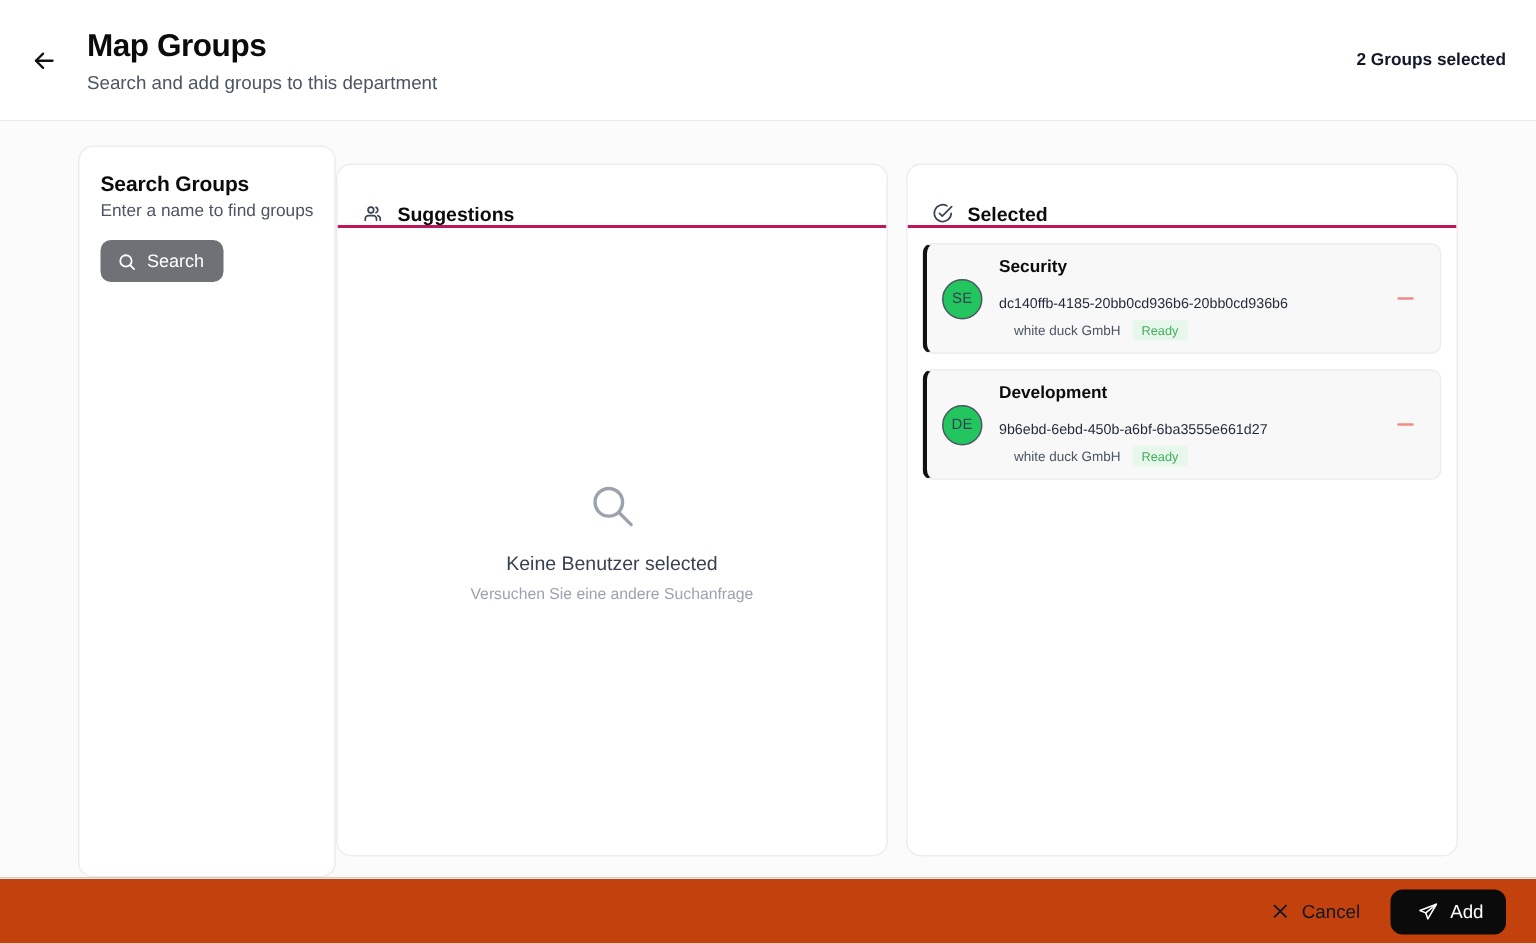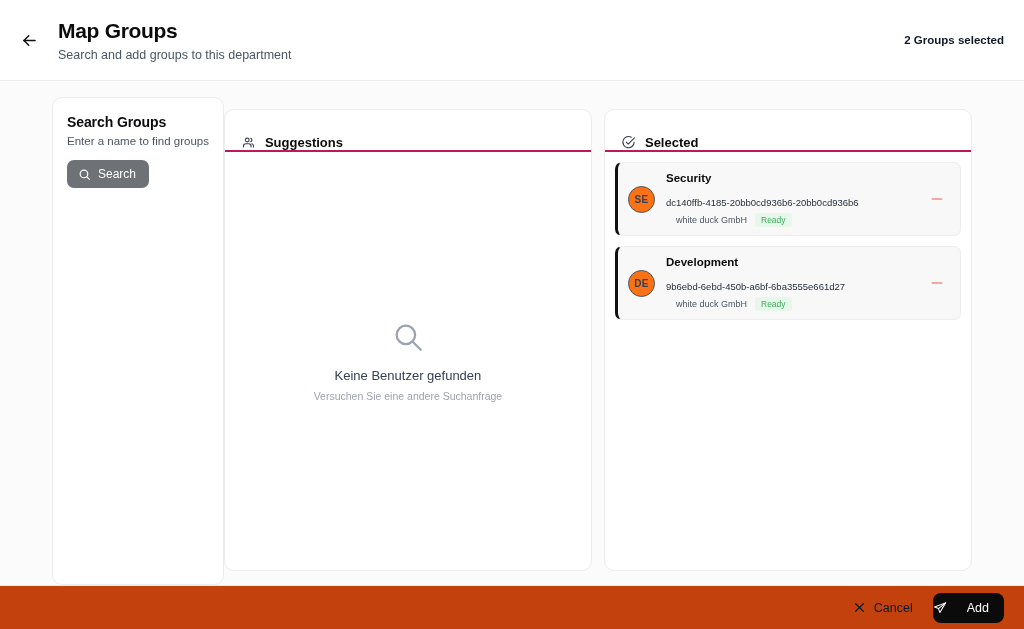--- a/index.html
+++ b/index.html
@@ -110,23 +110,23 @@
     border-left: 3px solid #111111;
     border-radius: 7px;
     padding: 8px 10px 8px 10px;
     margin-bottom: 10px;
     gap: 11px;
   }
   .avatar {
     width: 27px; height: 27px; flex: 0 0 27px;
     border-radius: 50%;
     border: 1px solid #4b5563;
-    background: #f97316;
+    background: #22c55e;
     display: flex; align-items: center; justify-content: center;
-    font-size: 10px; color:#374151; letter-spacing: 0.2px; font-weight: bold;
+    font-size: 10px; color:#374151; letter-spacing: 0.2px;
   }
   .group-info { min-width: 0; flex: 1 1 auto; }
   .group-name { font-size: 11.5px; font-weight: bold; color:#0b0b0b; line-height: 14px; }
   .group-id { font-size: 9.5px; color:#1f2937; line-height: 14px; margin-top: 11px; white-space: nowrap; overflow: hidden; text-overflow: ellipsis; }
   .group-meta { display: flex; align-items: center; gap: 8px; margin-top: 3px; padding-left: 10px; }
   .group-org { font-size: 9px; color:#4b5563; }
   .badge {
     font-size: 8.5px;
     color: #3fae5a;
     background: #e7f7ec;
@@ -153,22 +153,22 @@
     padding: 0 20px;
   }
   .cancel-btn {
     border: none; background: transparent; cursor: pointer;
     display: inline-flex; align-items: center; gap: 8px;
     font-size: 12.5px; color:#111827; padding: 7px 10px; border-radius: 7px;
     font-family: "Liberation Sans", sans-serif;
   }
   .add-btn {
     border: none; background: #0b0b0b; color:#ffffff; cursor: pointer;
-    display: inline-flex; align-items: center; gap: 20px;
-    font-size: 12.5px; padding: 8px 15px 8px 0; border-radius: 8px;
+    display: inline-flex; align-items: center; gap: 8px;
+    font-size: 12.5px; padding: 8px 15px 8px 18px; border-radius: 8px;
     font-family: "Liberation Sans", sans-serif;
   }
   svg { display:block; }
 </style>
 </head>
 <body>
 
 <div class="screen">
 
   <div class="header">
@@ -218,21 +218,21 @@
           <span class="col-head-label">Suggestions</span>
         </div>
         <div class="col-body">
           <div class="empty">
             <div class="empty-icon">
               <svg width="34" height="34" viewBox="0 0 24 24" fill="none" stroke="currentColor" stroke-width="1.6" stroke-linecap="round">
                 <circle cx="10.5" cy="10.5" r="6.5"></circle>
                   <line x1="15.5" y1="15.5" x2="21" y2="21"></line>
               </svg>
             </div>
-            <div class="empty-title">Keine Benutzer gefunden</div>
+            <div class="empty-title">Keine Benutzer selected</div>
             <div class="empty-sub">Versuchen Sie eine andere Suchanfrage</div>
           </div>
         </div>
       </div>
 
       <div class="card col">
         <div class="col-head">
           <span>
             <svg width="15" height="15" viewBox="0 0 24 24" fill="none" stroke="#374151" stroke-width="1.8" stroke-linecap="round" stroke-linejoin="round">
               <path d="M21 11.5A9 9 0 1 1 16.5 3.6"></path>

